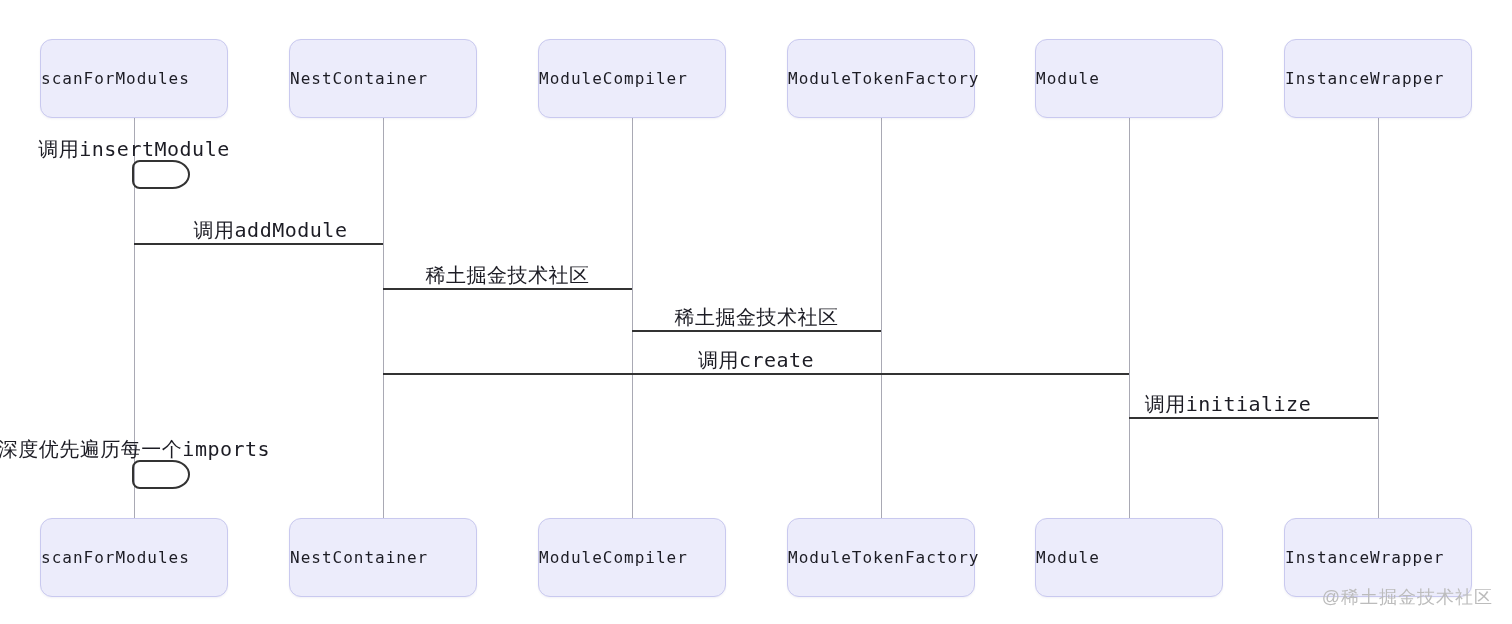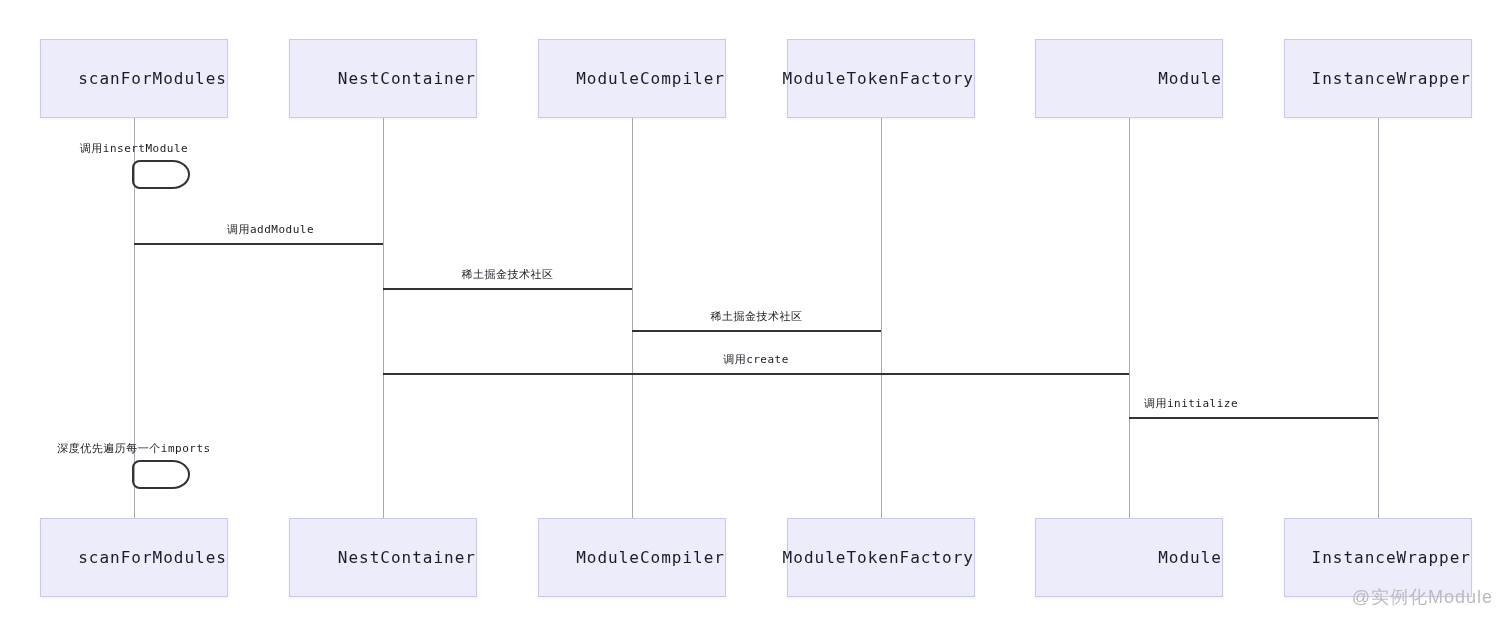--- a/index.html
+++ b/index.html
@@ -14,24 +14,24 @@
     height: 624px;
     background: var(--bg, #ffffff);
     overflow: hidden;
   }
   .actor-box {
     position: absolute;
     width: 188px;
     height: 79px;
     background: var(--actor-fill, #ececfb);
     border: 1px solid var(--actor-border, #c9c9ef);
-    border-radius: 0;
+    border-radius: 12px;
     display: flex;
     align-items: center;
-    justify-content: flex-end;
+    justify-content: flex-start;
     box-sizing: border-box;
     box-shadow: 0 1px 2px rgba(80,80,140,0.08);
   }
   .actor-label {
     font-size: 16px;
     letter-spacing: 1px;
     color: var(--text, #16161d);
     white-space: nowrap;
   }
   .lifeline {
@@ -40,21 +40,21 @@
     background: var(--lifeline, #a9a9b4);
   }
   .msg-line {
     position: absolute;
     height: 0;
     border-top: 2px solid var(--line, #333333);
   }
   .msg-label {
     position: absolute;
     transform: translateX(-50%);
-    font-size: 11px;
+    font-size: 20px;
     line-height: 20px;
     color: var(--text, #222222);
     white-space: nowrap;
     letter-spacing: 0.5px;
   }
   .self-loop {
     position: absolute;
     width: 58px;
     height: 29px;
     border: 2px solid var(--line, #333333);
@@ -87,21 +87,21 @@
       <div class="msg-label" style="left: 134px; top: 139px;">调用insertModule</div>
       <div class="msg-line" style="left: 134px; top: 243px; width: 249px;"></div>
       <div class="msg-label" style="left: 258.5px; top: 220px; margin-left: 12px;">调用addModule</div>
       <div class="msg-line" style="left: 383px; top: 288px; width: 249px;"></div>
       <div class="msg-label" style="left: 507.5px; top: 265px;">稀土掘金技术社区</div>
       <div class="msg-line" style="left: 632px; top: 330px; width: 249px;"></div>
       <div class="msg-label" style="left: 756.5px; top: 307px;">稀土掘金技术社区</div>
       <div class="msg-line" style="left: 383px; top: 373px; width: 746px;"></div>
       <div class="msg-label" style="left: 756px; top: 350px;">调用create</div>
       <div class="msg-line" style="left: 1129px; top: 417px; width: 249px;"></div>
-      <div class="msg-label" style="left: 1191px; top: 394px;">调用initialize</div>
+      <div class="msg-label" style="left: 1228px; top: 394px;">调用initialize</div>
       <div class="self-loop" style="left: 132px; top: 460px;"></div>
       <div class="msg-label" style="left: 134px; top: 439px;">深度优先遍历每一个imports</div>
       <div class="actor-box" style="left: 40px; top: 39px;">
         <span class="actor-label">scanForModules</span>
       </div>
       <div class="actor-box" style="left: 289px; top: 39px;">
         <span class="actor-label">NestContainer</span>
       </div>
       <div class="actor-box" style="left: 538px; top: 39px;">
         <span class="actor-label">ModuleCompiler</span>
@@ -127,14 +127,14 @@
       <div class="actor-box" style="left: 787px; top: 518px;">
         <span class="actor-label">ModuleTokenFactory</span>
       </div>
       <div class="actor-box" style="left: 1035px; top: 518px;">
         <span class="actor-label">Module</span>
       </div>
       <div class="actor-box" style="left: 1284px; top: 518px;">
         <span class="actor-label">InstanceWrapper</span>
       </div>
     </div>
-  <div class="watermark">@实例化Module</div>
+  <div class="watermark">@稀土掘金技术社区</div>
 </div>
 
 </body></html>

